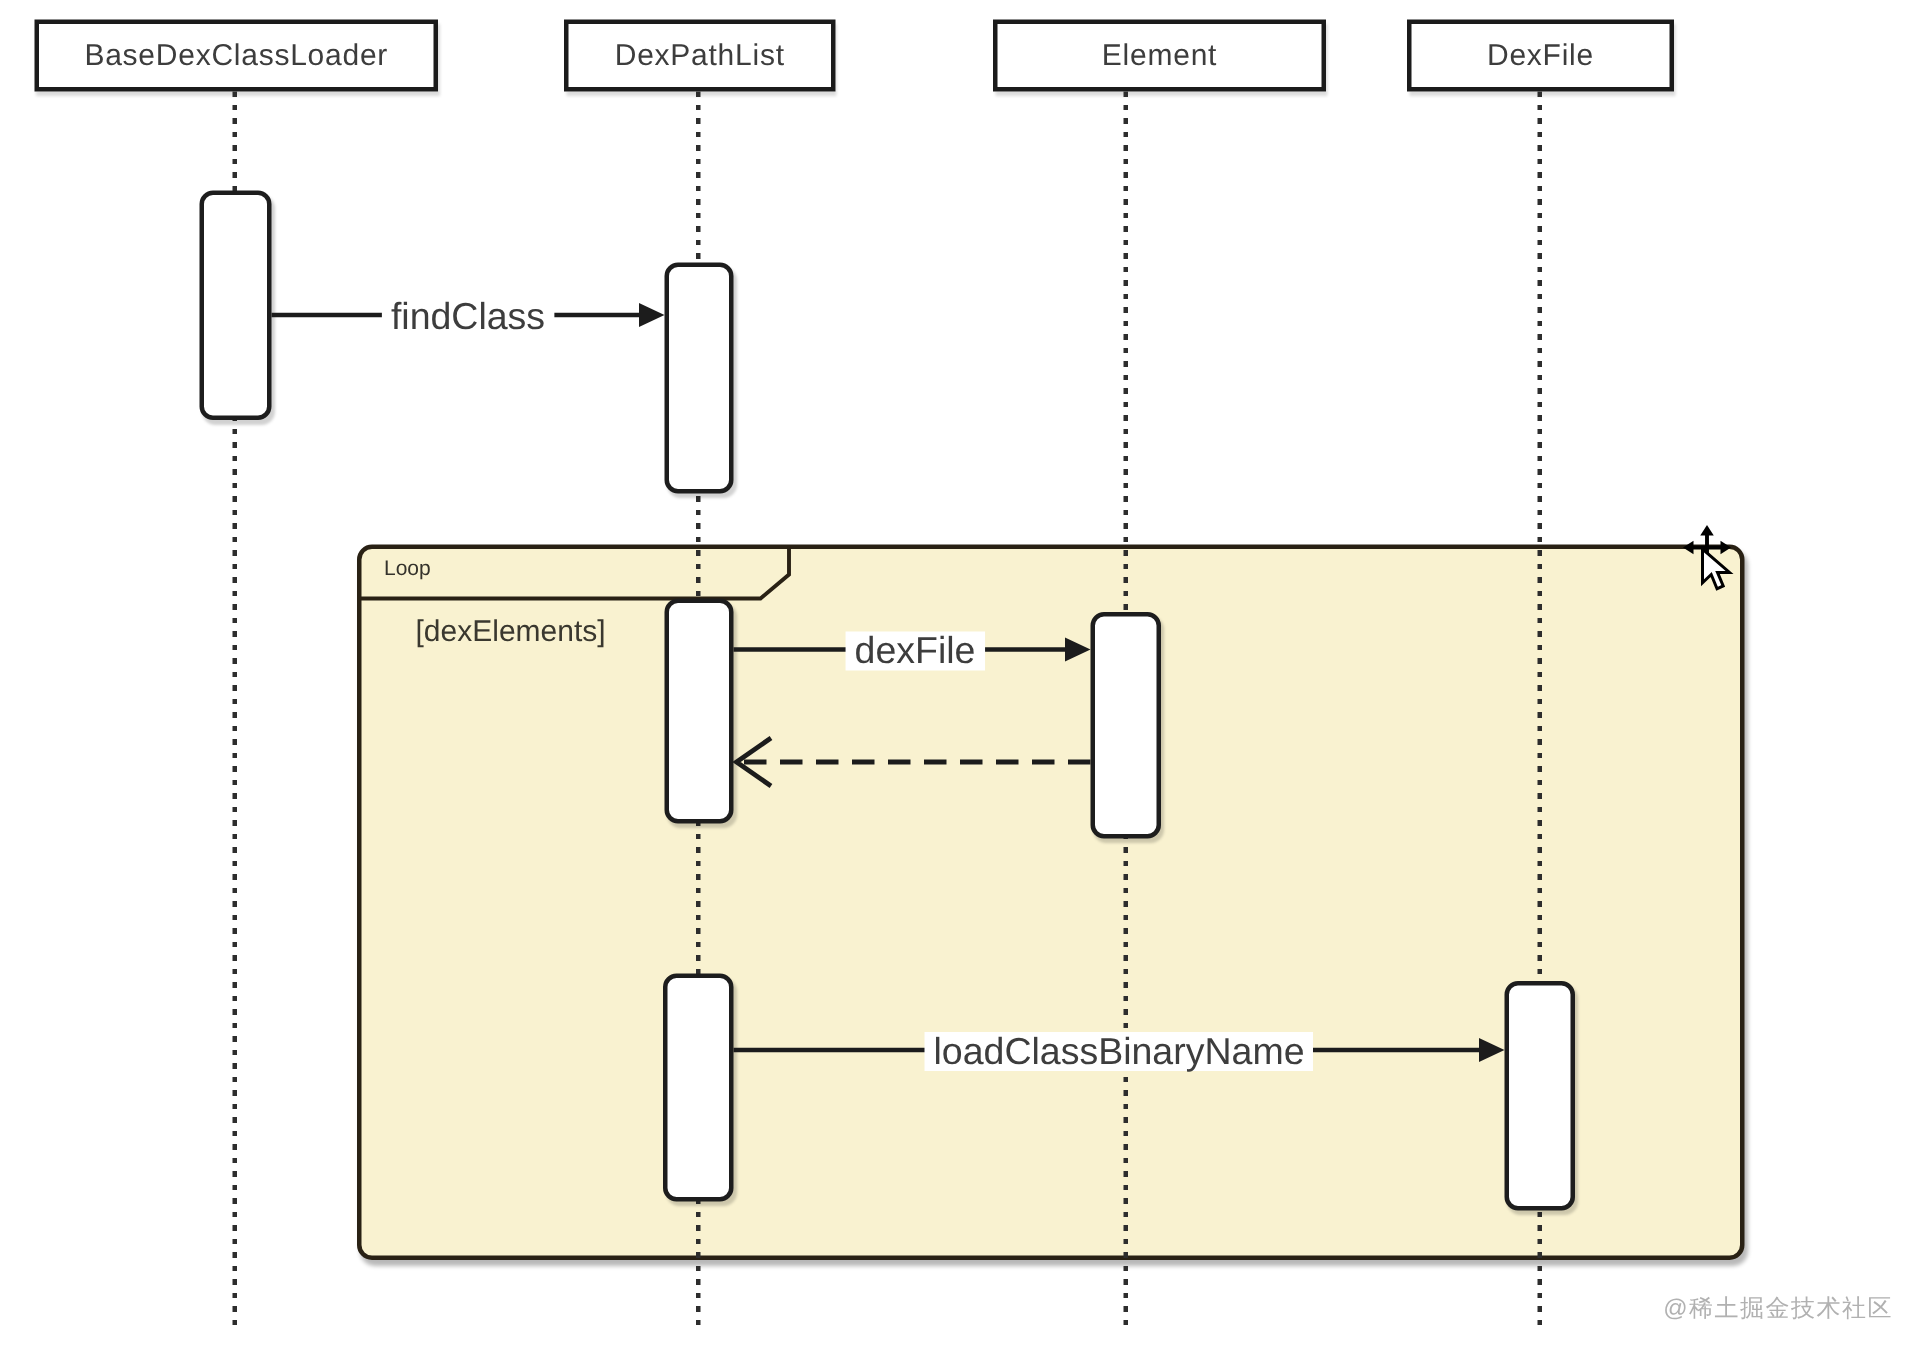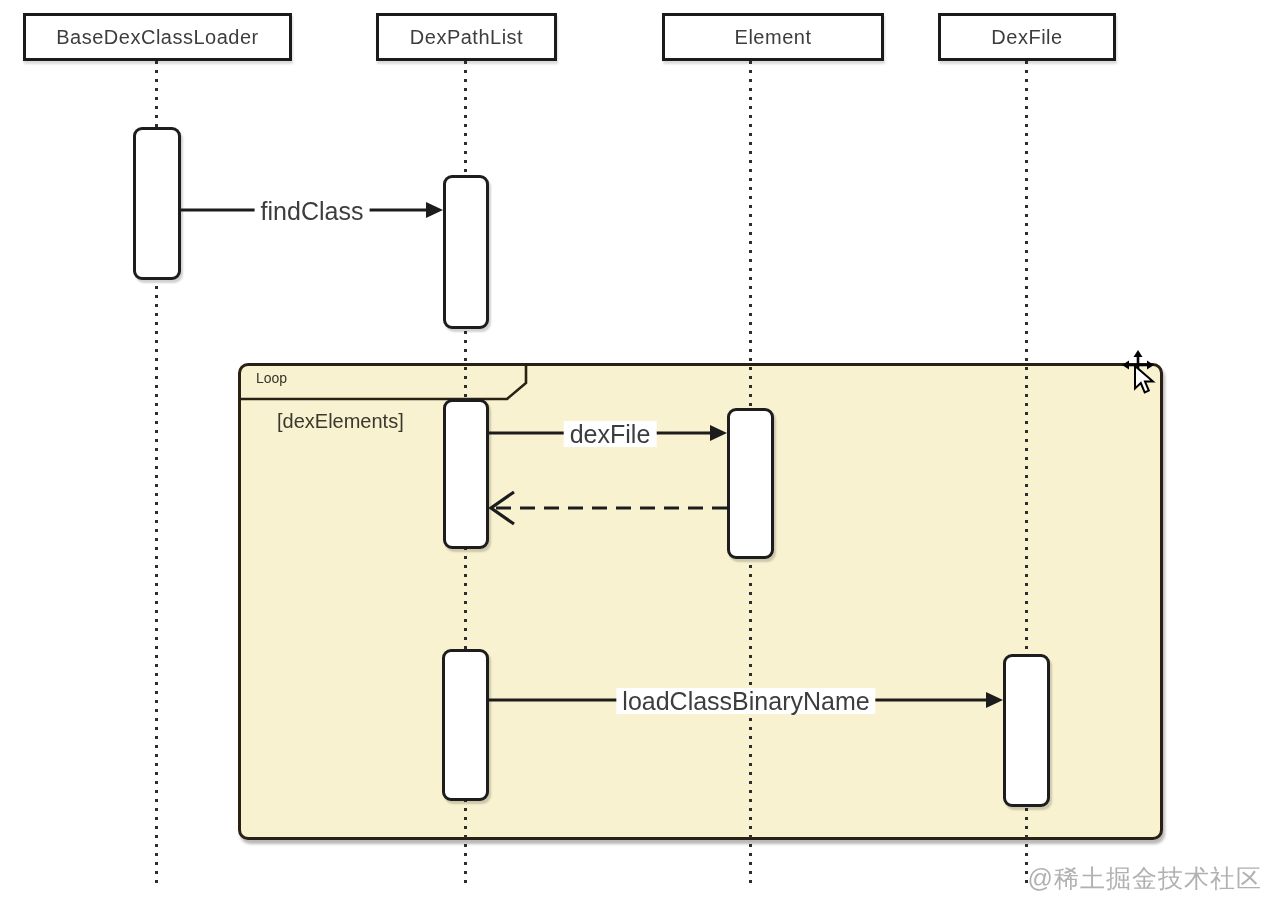--- a/index.html
+++ b/index.html
@@ -41,21 +41,21 @@
   }
   .svg-layer{position:absolute;left:0;top:0;pointer-events:none;}
   
   .msg-label{
     position:absolute;transform:translate(-50%,-50%);
     background:#ffffff;padding:0 6px;line-height:26px;
     font-size:25px;color:#3d3d3d;white-space:nowrap;
   }
   .watermark{
     position:absolute;top:862px;right:22px;
-    font-size:25px;color:#b1b1b1;letter-spacing:1px;
+    font-size:16px;color:#b1b1b1;letter-spacing:1px;
   }
   .cursor-wrap{position:absolute;left:1119px;top:350px;width:46px;height:52px;}
 </style>
 </head>
 <body>
 
 <div class="canvas">
 
   <div class="participant" style="left:23px;width:269px;">
     <span>BaseDexClassLoader</span>

